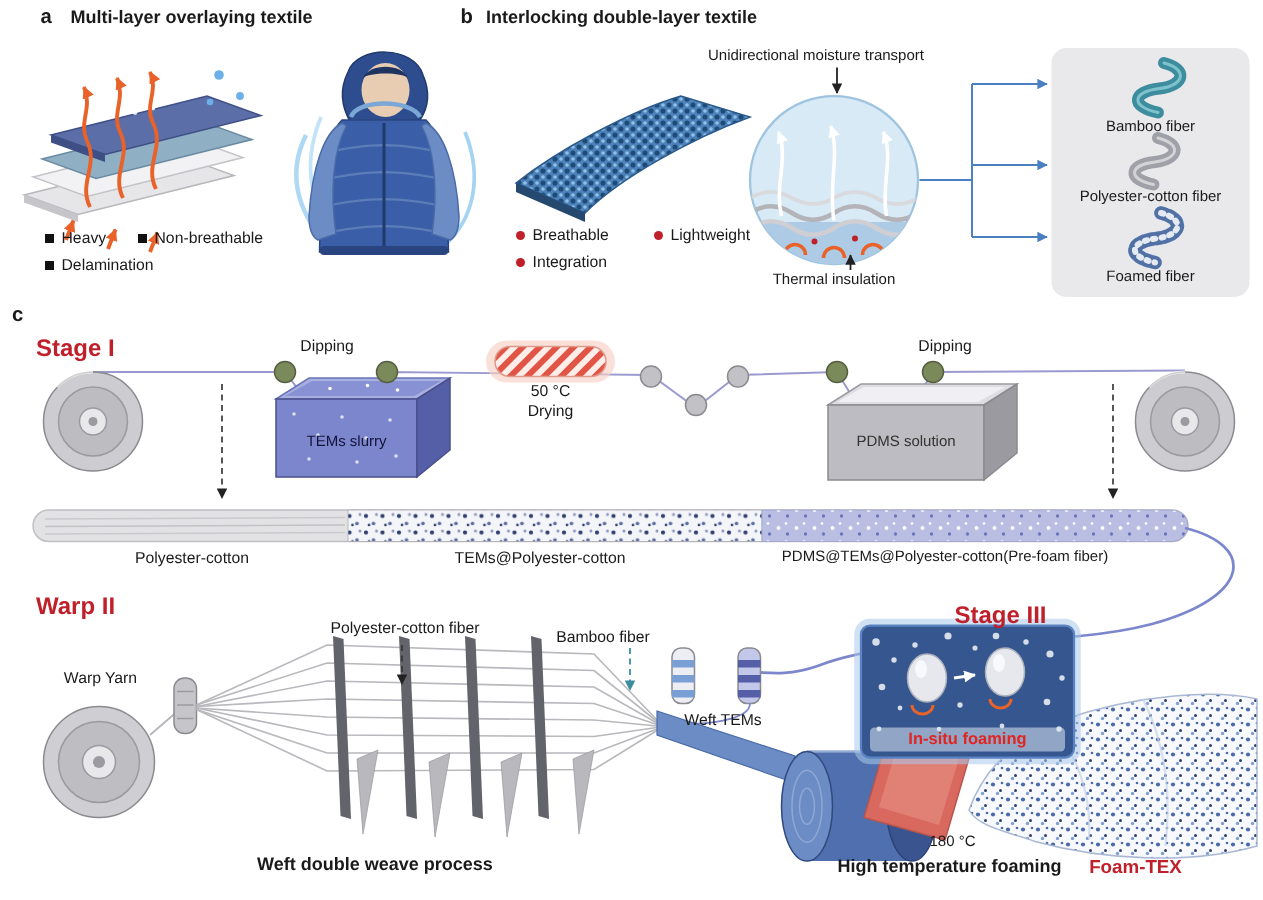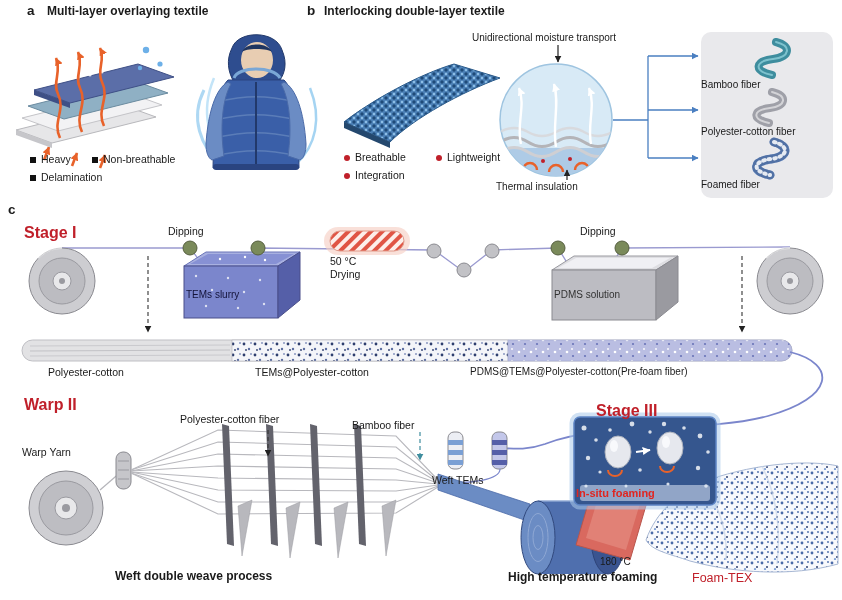--- a/index.html
+++ b/index.html
@@ -1,29 +1,29 @@
 <!DOCTYPE html>
 <html style="--accent_red: #c0202a; --heat_orange: #e8622a; --textile_blue: #4d82b8; --fiber_purple: #6b76c4; --bamboo_teal: #3e8d9e; --panel_gray: #e9e9ec;"><head>
 <meta charset="utf-8">
 <style>
   html,body{margin:0;padding:0;background:#ffffff}
   .fig{position:relative;width:842px;height:600px;background:#fff;font-family:"Liberation Sans",sans-serif;overflow:hidden}
   .fig svg.art{position:absolute;left:0;top:0;z-index:1;pointer-events:none}
   .fiber-box{position:absolute;left:701px;top:32px;width:132px;height:166px;background:var(--panel_gray,#e9e9ec);border-radius:10px;z-index:0}
   .lbl{position:absolute;z-index:2;font-size:10.5px;color:#1a1a1a;line-height:1.15;white-space:nowrap}
-  .ctr{}
+  .ctr{text-align:center}
   .tag{font-size:13.5px;font-weight:bold}
   .title{font-size:12px;font-weight:bold}
   .stage{font-size:16px;font-weight:bold;color:var(--accent_red,#c0202a)}
   .cap{font-size:12px;font-weight:bold}
   .small{font-size:10px}
   .navy{color:#14143a}
   .dark{color:#333}
   .insitu{font-size:11px;font-weight:bold;color:#e02520}
-  .product{font-size:12.5px;font-weight:normal;color:var(--accent_red,#c0202a)}
+  .product{font-size:12.5px;font-weight:bold;color:var(--accent_red,#c0202a)}
   .sq{display:inline-block;width:6px;height:6px;background:#111;margin-right:5px}
   .dotR{display:inline-block;width:6px;height:6px;border-radius:50%;background:var(--accent_red,#c0202a);margin-right:5px}
 </style>
 </head>
 <body>
 
 <div class="fig">
 
   <div class="fiber-box"></div>
 

